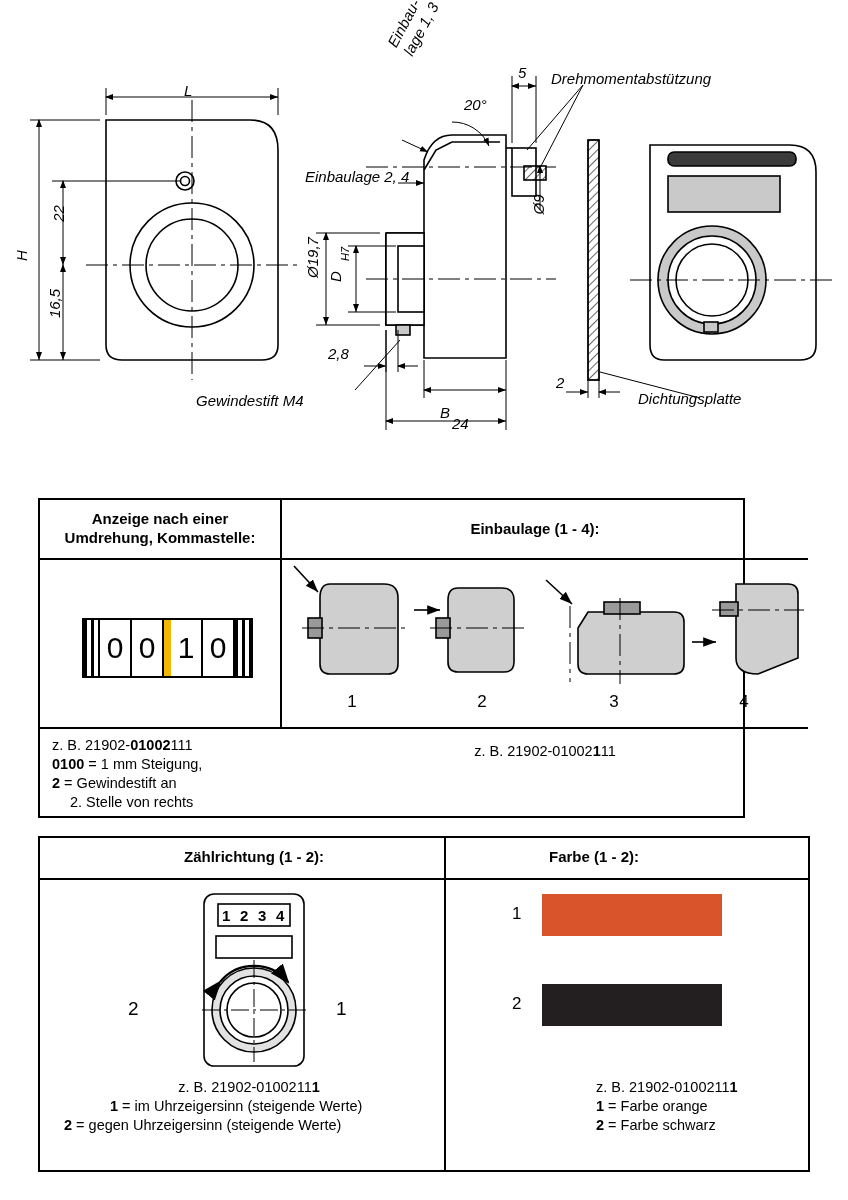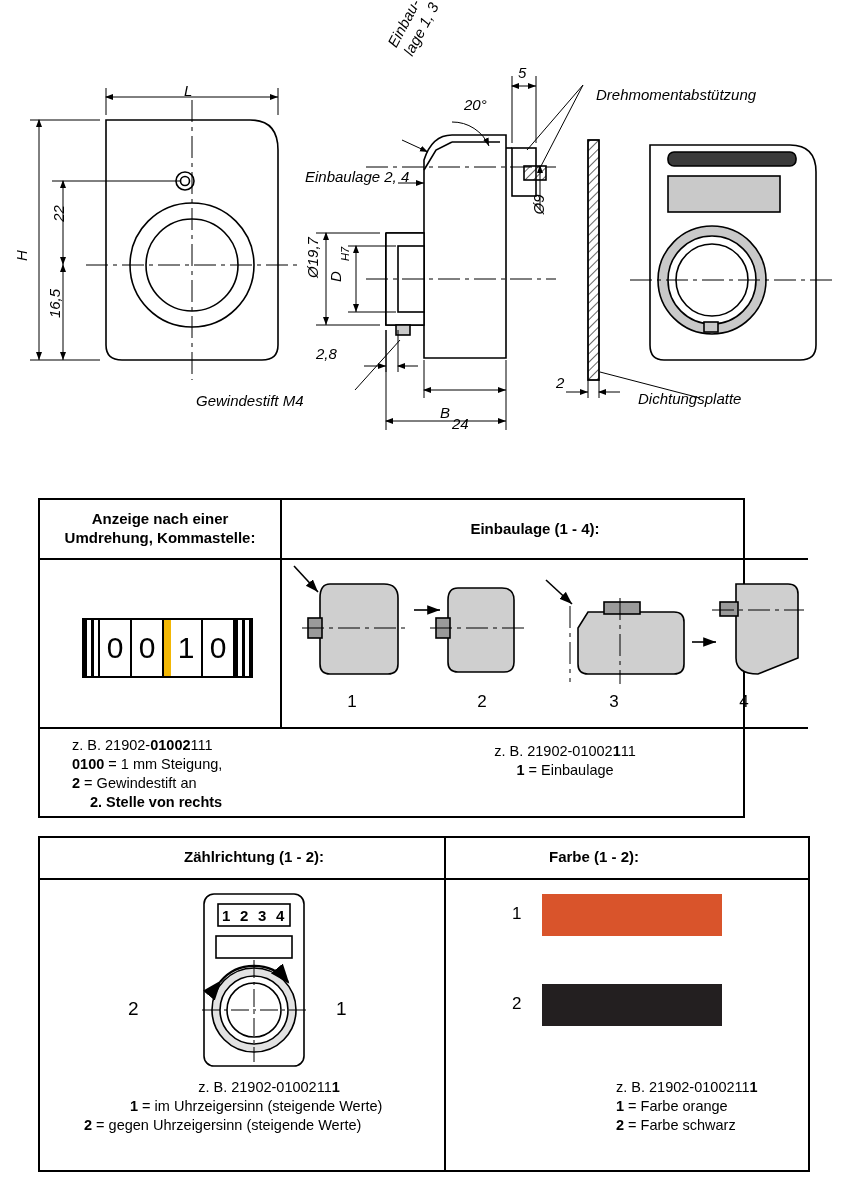--- a/index.html
+++ b/index.html
@@ -10,21 +10,21 @@
   .abs{position:absolute;}
   .bold{font-weight:bold;}
   .ctr{text-align:center;}
 
   .lbl{font-size:15px;font-style:italic;font-family:"Liberation Sans",sans-serif;white-space:nowrap;}
   .dimtxt{font-size:15px;font-style:italic;}
 
   
   .panel{position:absolute;border:2px solid #000;box-sizing:border-box;}
   .cellhdr{font-weight:bold;font-size:15px;text-align:center;line-height:1.25;}
-  .small{font-size:14.5px;line-height:1.3;margin-left:20px;}
+  .small{font-size:14.5px;line-height:1.3;}
   .vline{position:absolute;width:2px;background:#000;}
   .hline{position:absolute;height:2px;background:#000;}
 
   
   .counter{position:absolute;border:2px solid #000;background:#fff;display:flex;align-items:stretch;}
   .digit{width:30px;border-right:2px solid #000;display:flex;align-items:center;justify-content:center;font-size:30px;font-family:"Liberation Sans",sans-serif;}
   .digit:last-child{border-right:none;}
   .stripe{background:repeating-linear-gradient(to right,#000 0 3px,#fff 3px 7px);}
   .commabar{width:7px;background:#f2b705;}
 
@@ -178,32 +178,32 @@
     </g>
   </svg>
 
   <div class="abs dimtxt" style="left:184px;top:82px;">L</div>
   <div class="abs dimtxt" style="left:16px;top:247px;transform:rotate(-90deg);">H</div>
   <div class="abs dimtxt" style="left:50px;top:205px;transform:rotate(-90deg);">22</div>
   <div class="abs dimtxt" style="left:40px;top:295px;transform:rotate(-90deg);">16,5</div>
   <div class="abs dimtxt" style="left:292px;top:249px;transform:rotate(-90deg);">Ø19,7</div>
   <div class="abs dimtxt" style="left:330px;top:268px;transform:rotate(-90deg);">D</div>
   <div class="abs dimtxt" style="left:338px;top:248px;font-size:11px;transform:rotate(-90deg);">H7</div>
-  <div class="abs dimtxt" style="left:316px;top:345px;">2,8</div>
+  <div class="abs dimtxt" style="left:328px;top:345px;">2,8</div>
   <div class="abs dimtxt" style="left:452px;top:372px;margin-top:43px;">24</div>
   <div class="abs dimtxt" style="left:440px;top:404px;">B</div>
   <div class="abs dimtxt" style="left:518px;top:64px;">5</div>
   <div class="abs dimtxt" style="left:528px;top:196px;transform:rotate(-90deg);">Ø9</div>
   <div class="abs dimtxt" style="left:556px;top:374px;">2</div>
   <div class="abs dimtxt" style="left:464px;top:96px;">20°</div>
 
   <div class="abs lbl" style="left:384px;top:42px;transform:rotate(-62deg);transform-origin:left top;line-height:1.2;white-space:pre;">Einbau-
 lage 1, 3</div>
   <div class="abs lbl" style="left:305px;top:168px;line-height:1.25;white-space:pre;">Einbaulage 2, 4</div>
-  <div class="abs lbl" style="left:596px;top:70px;margin-top:16px;">Drehmomentabstützung</div>
+  <div class="abs lbl" style="left:551px;top:70px;">Drehmomentabstützung</div>
   <div class="abs lbl" style="left:196px;top:392px;text-align:right;">Gewindestift M4</div>
   <div class="abs lbl" style="left:638px;top:390px;">Dichtungsplatte</div>
 
   <div class="panel" style="left:38px;top:498px;width:707px;height:320px;">
     <div class="vline" style="left:240px;top:0;height:227px;"></div>
     <div class="hline" style="left:0;top:58px;width:768px;"></div>
     <div class="hline" style="left:0;top:227px;width:768px;"></div>
 
     <div class="abs cellhdr" style="left:10px;top:10px;width:220px;white-space:pre;">Anzeige nach einer
 Umdrehung, Kommastelle:</div>
@@ -261,29 +261,26 @@
     <div class="abs small" style="left:12px;top:236px;width:222px;">
       <div>
         <span>z. B. 21902-</span><span class="bold">01002</span><span>111</span>
       </div>
       <div>
         <span class="bold">0100</span><span> = 1 mm Steigung,</span>
       </div>
       <div>
         <span class="bold">2</span><span> = Gewindestift an</span>
       </div>
-      <div style="padding-left:18px;font-weight:bold;">2. Stelle von rechts</div>
+      <div style="padding-left:18px;">2. Stelle von rechts</div>
     </div>
 
     <div class="abs small ctr" style="left:250px;top:242px;width:510px;">
       <div>
         <span>z. B. 21902-01002</span><span class="bold">1</span><span>11</span>
-      </div>
-      <div>
-        <span class="bold">1</span><span> = Einbaulage</span>
       </div>
     </div>
   </div>
 
   <div class="panel" style="left:38px;top:836px;width:772px;height:336px;">
     <div class="hline" style="left:0;top:40px;width:768px;"></div>
     <div class="vline" style="left:404px;top:0;height:332px;"></div>
 
     <div class="abs cellhdr" style="left:12px;top:10px;width:404px;">Zählrichtung (1 - 2):</div>
     <div class="abs cellhdr" style="left:406px;top:10px;width:296px;">Farbe (1 - 2):</div>

